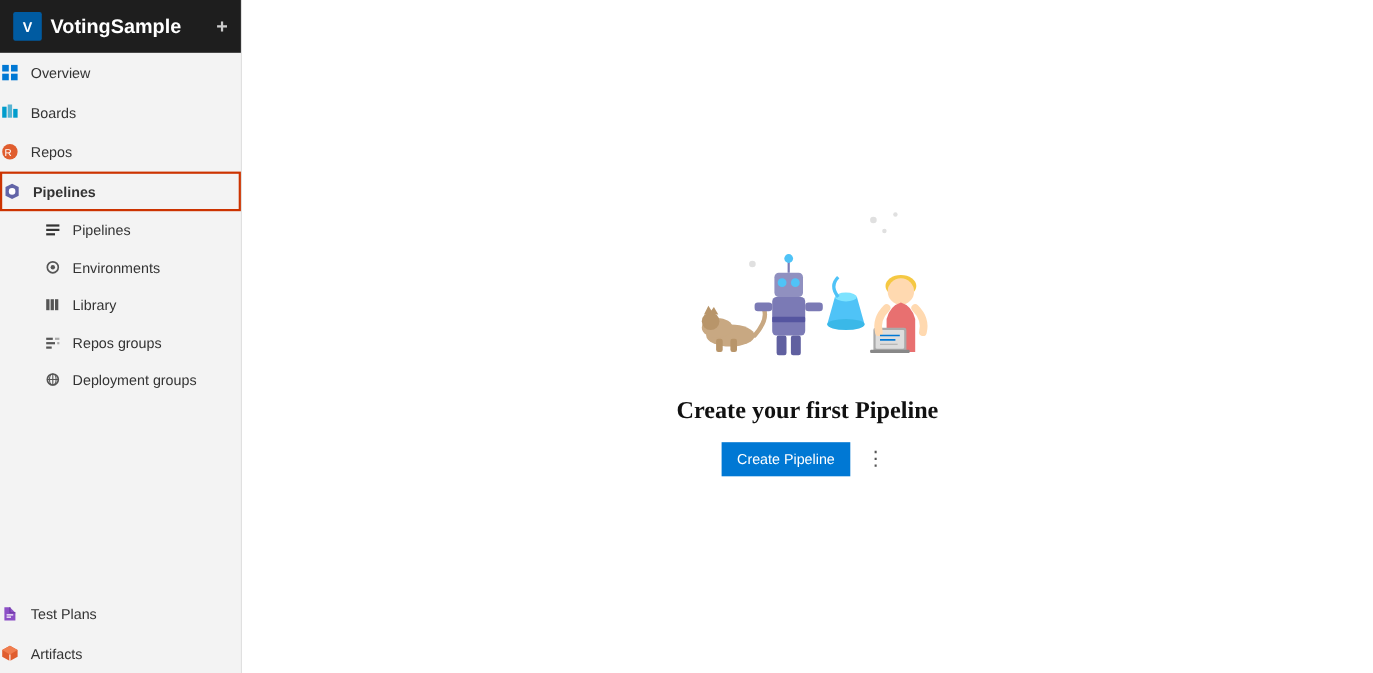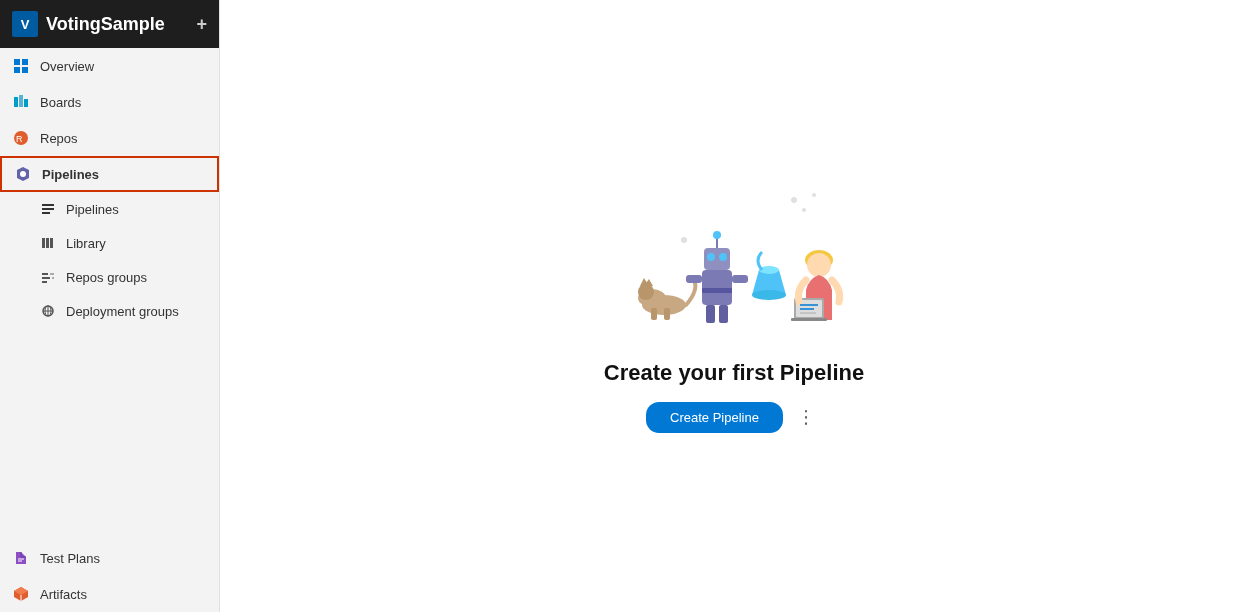--- a/index.html
+++ b/index.html
@@ -48,21 +48,21 @@
     }
 
     .sidebar-header .add-icon {
       font-size: 18px;
       color: #ccc;
     }
 
     .nav-item {
       display: flex;
       align-items: center;
-      padding: 0 12px;
+      padding: 0 0;
       height: 36px;
       gap: 10px;
       cursor: pointer;
       color: #333;
       font-size: 13px;
       position: relative;
     }
 
     .nav-item.active-section {
       border: 2px solid #cc3300;
@@ -124,44 +124,45 @@
       width: 240px;
       height: 160px;
       position: relative;
       margin-bottom: 8px;
     }
 
     .card-title {
       font-size: 22px;
       font-weight: 700;
       color: #111;
+      font-family: Liberation Serif, serif;
     }
 
     .card-subtitle {
       font-size: 13px;
       color: #555;
       line-height: 1.5;
       max-width: 360px;
     }
 
     .card-actions {
       display: flex;
       align-items: center;
       gap: 8px;
       margin-top: 4px;
     }
 
     .btn-primary {
       background: #0078d4;
       color: #fff;
       border: none;
-      padding: 8px 24px;
-      font-size: 13px;
-      cursor: pointer;
-      border-radius: 13px;
+      padding: 8px 14px;
+      font-size: 13px;
+      cursor: pointer;
+      border-radius: 0;
       font-weight: 500;
     }
 
     .more-btn {
       background: none;
       border: none;
       font-size: 18px;
       cursor: pointer;
       color: #555;
       padding: 4px 6px;
@@ -230,20 +231,29 @@
     <span class="icon">
       <svg width="14" height="14" viewBox="0 0 14 14" fill="#333">
         <rect x="1" y="2" width="12" height="2"></rect>
           <rect x="1" y="6" width="12" height="2"></rect>
           <rect x="1" y="10" width="8" height="2"></rect>
       </svg>
     </span>
     <span>Pipelines</span>
   </div>
 
+  <div class="sub-nav-item">
+    <span class="icon">
+      <svg width="14" height="14" viewBox="0 0 14 14" fill="#555">
+        <circle cx="7" cy="7" r="5" fill="none" stroke="#555" stroke-width="1.5"></circle>
+        <circle cx="7" cy="7" r="2" fill="#555"></circle>
+      </svg>
+    </span>
+    <span>Environments</span>
+  </div>
 
 
   <div class="sub-nav-item">
     <span class="icon">
       <svg width="14" height="14" viewBox="0 0 14 14" fill="#555">
         <rect x="1" y="2" width="3" height="10" fill="#555"></rect>
         <rect x="5" y="2" width="3" height="10" fill="#555"></rect>
         <rect x="9" y="2" width="3" height="10" fill="#555"></rect>
       </svg>
     </span>

